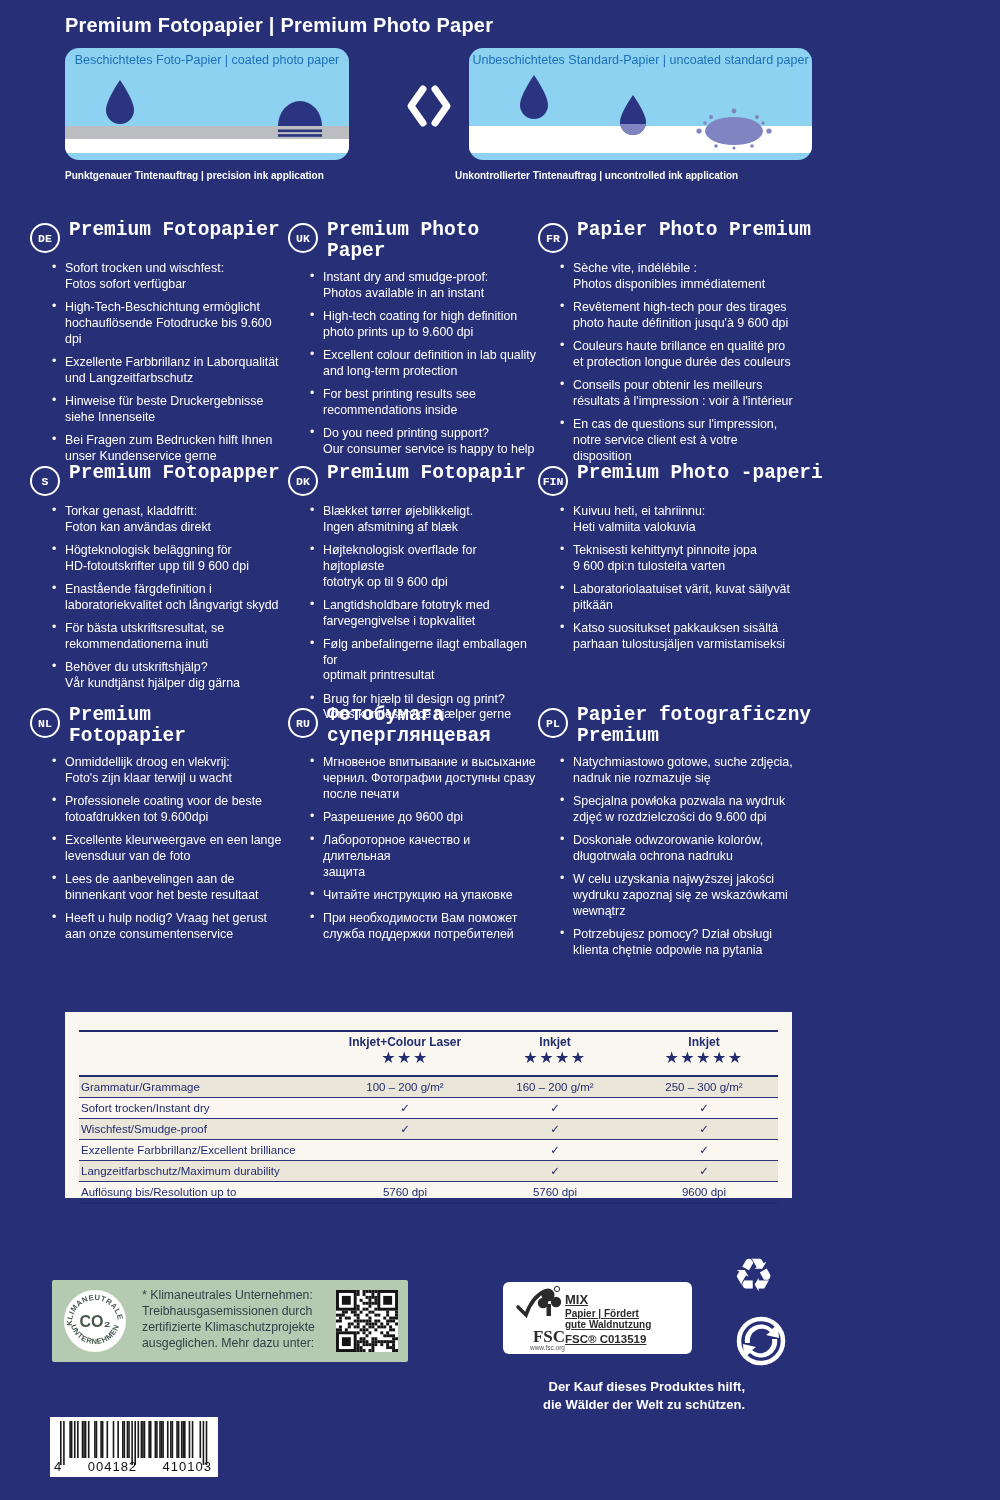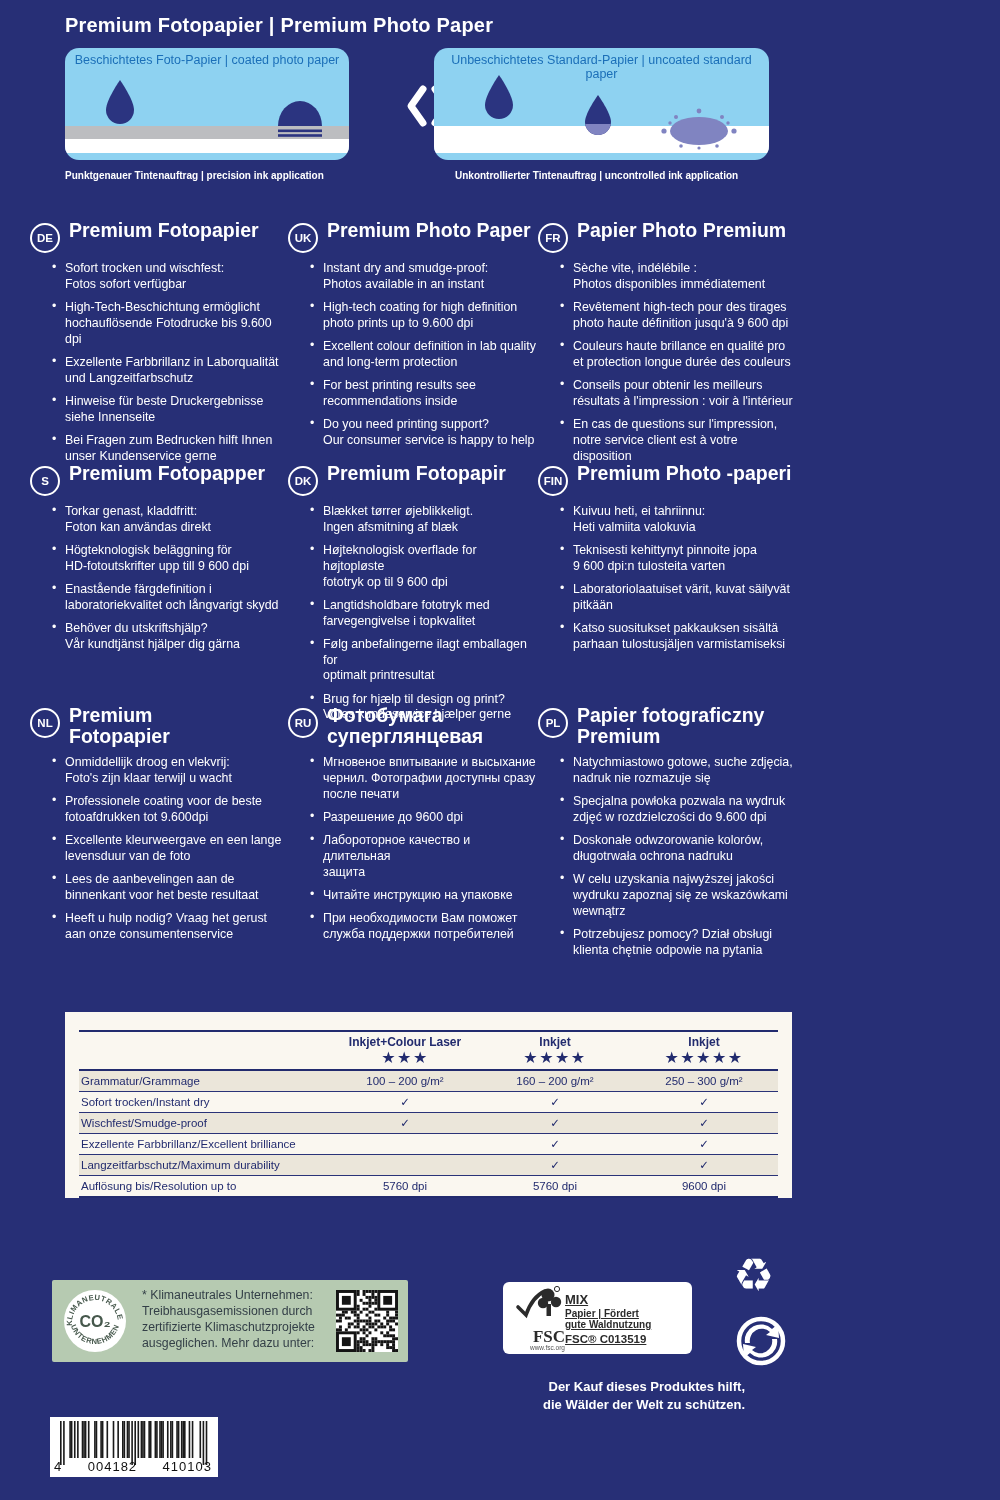--- a/index.html
+++ b/index.html
@@ -5,44 +5,44 @@
   html,body{margin:0;padding:0;}
   body{width:1000px;height:1500px;background:#272f76;font-family:"Liberation Sans",sans-serif;color:#fff;position:relative;overflow:hidden;}
   .abs{position:absolute;}
 
   
   #page-title{left:65px;top:14px;font-size:20px;font-weight:bold;margin:0;letter-spacing:.2px;}
 
   
   .panel{top:48px;height:112px;background:#8ed2f1;border-radius:14px;overflow:hidden;}
   .panel.left{left:65px;width:284px;}
-  .panel.right{left:434px;width:335px;}
+  .panel.right{left:469px;width:335px;padding-left:8px;}
   .panel-caption{position:absolute;top:5px;left:0;right:0;text-align:center;font-size:12.5px;color:#1b6fb8;}
   .layer{position:absolute;left:0;right:0;}
   .layer.gray{top:78px;height:13px;background:#bcbdc0;}
   .layer.white-thin{top:91px;height:14px;background:#ffffff;}
   .layer.white-wide{top:78px;height:27px;background:#ffffff;}
   .panel-footer{top:170px;font-size:10px;font-weight:bold;}
   .panel-footer.lf{left:65px;}
   .panel-footer.rf{left:455px;}
   #compare-brackets{left:406px;top:82px;}
 
   
   #lang-grid{left:30px;top:220px;width:958px;display:grid;grid-template-columns:258px 250px 1fr;grid-template-rows:243px 242px auto;}
-  .lang-head{display:flex;align-items:flex-start;}
+  .lang-head{display:flex;align-items:flex-start;font-family:Liberation Mono, monospace;}
   .lang-badge{flex:none;width:26px;height:26px;border:2px solid #fff;border-radius:50%;display:flex;align-items:center;justify-content:center;font-size:11.5px;font-weight:bold;margin-top:3px;}
   .lang-title{margin:0 0 0 9px;font-size:19.5px;font-weight:bold;line-height:1.08;white-space:pre-line;}
   .features{margin:8px 0 0 22px;padding:0;list-style:none;}
   .features li{position:relative;padding-left:13px;margin-bottom:7.5px;font-size:12.4px;line-height:1.27;white-space:pre-line;}
   .features li::before{content:"\2022";position:absolute;left:0;top:-1px;}
 
   
   #spec-table{left:65px;top:1012px;width:727px;height:186px;background:#faf7f0;color:#222b6e;box-sizing:border-box;padding:18px 14px 0 14px;}
   .rule{border-top:2px solid #222b6e;}
-  #thead-row{display:grid;grid-template-columns:251px 150px 150px 148px;padding:4px 0 3px 0;}
+  #thead-row{display:grid;grid-template-columns:251px 150px 150px 148px;padding:4px 0 9px 0;}
   .thcell{text-align:center;}
   .thlabel{font-size:12px;font-weight:bold;line-height:1.1;}
   .thstars{font-size:16px;letter-spacing:1.5px;margin-top:1px;line-height:1;}
   .trow{display:grid;grid-template-columns:251px 150px 150px 148px;align-items:center;height:20px;border-bottom:1px solid #2a3378;font-size:11.5px;}
   .trow.striped{background:#ebe6da;}
   .trow:last-child{border-bottom:2px solid #222b6e;}
   .tlabel{padding-left:2px;}
   .tcell{text-align:center;}
 
   
@@ -186,20 +186,22 @@
         <span class="lang-badge">S</span>
         <h2 class="lang-title">Premium Fotopapper</h2>
       </div>
       <ul class="features">
           <li>Torkar genast, kladdfritt:
 Foton kan användas direkt</li>
           <li>Högteknologisk beläggning för
 HD-fotoutskrifter upp till 9 600 dpi</li>
           <li>Enastående färgdefinition i
 laboratoriekvalitet och långvarigt skydd</li>
+          <li>För bästa utskriftsresultat, se
+rekommendationerna inuti</li>
           <li>Behöver du utskriftshjälp?
 Vår kundtjänst hjälper dig gärna</li>
         </ul>
     </div>
       <div class="lang-section">
       <div class="lang-head">
         <span class="lang-badge">DK</span>
         <h2 class="lang-title">Premium Fotopapir</h2>
       </div>
       <ul class="features">

